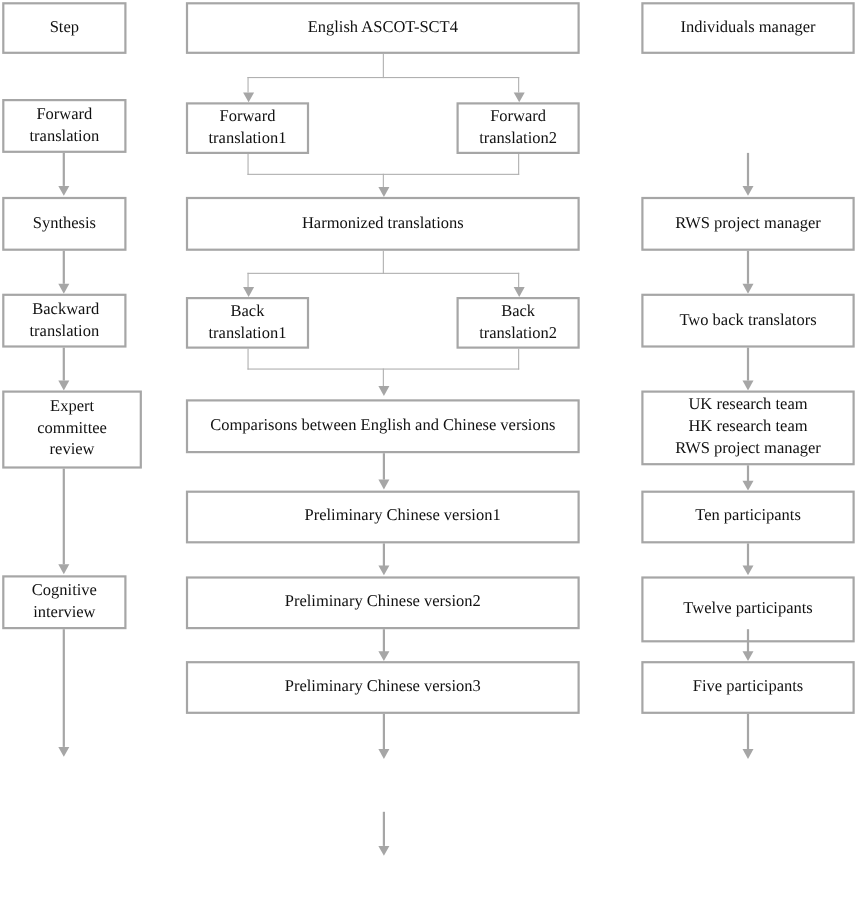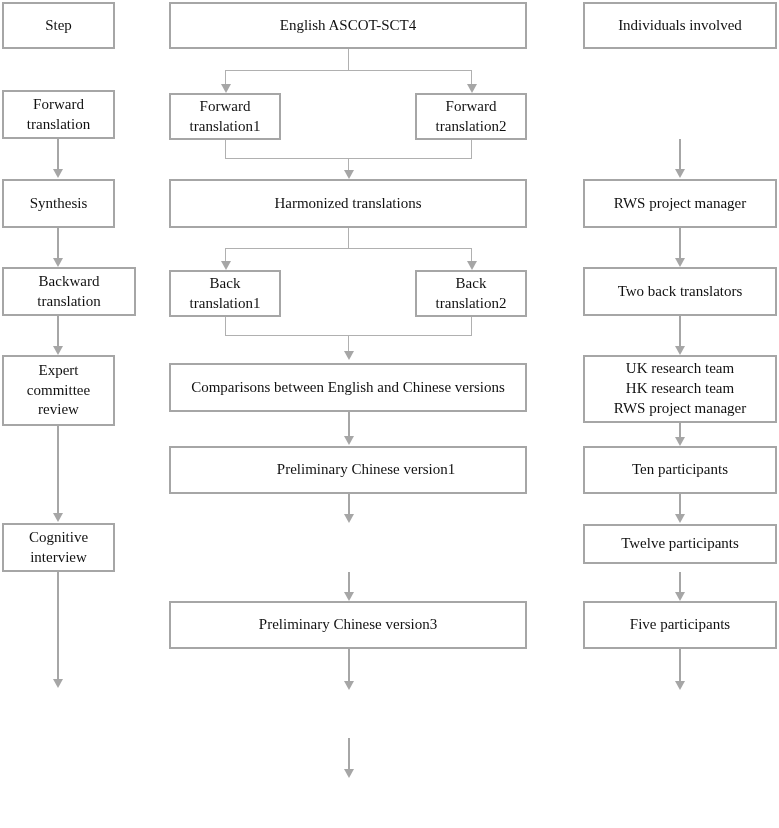--- a/index.html
+++ b/index.html
@@ -73,29 +73,29 @@
   <div class="edge v" style="left:57px; top:139px; height:30px;"></div>
   <div class="arrowhead" style="left:53px; top:169px;"></div>
 
   <div class="node" style="left:2px; top:179px; width:113px; height:49px;">
     <span class="lbl">Synthesis</span>
   </div>
 
   <div class="edge v" style="left:57px; top:228px; height:30px;"></div>
   <div class="arrowhead" style="left:53px; top:258px;"></div>
 
-  <div class="node" style="left:2px; top:267px; width:134px; height:49px;">
+  <div class="node" style="left:2px; top:267px; width:113px; height:49px;text-align:right;">
     <span class="lbl">Backward
 translation</span>
   </div>
 
   <div class="edge v" style="left:57px; top:316px; height:30px;"></div>
   <div class="arrowhead" style="left:53px; top:346px;"></div>
 
-  <div class="node" style="left:2px; top:355px; width:113px; height:71px;">
+  <div class="node" style="left:2px; top:355px; width:127px; height:71px;">
     <span class="lbl">Expert
 committee
 review</span>
   </div>
 
   <div class="edge v" style="left:57px; top:426px; height:87px;"></div>
   <div class="arrowhead" style="left:53px; top:513px;"></div>
 
   <div class="node" style="left:2px; top:523px; width:113px; height:49px;">
     <span class="lbl">Cognitive
@@ -165,38 +165,41 @@
   <div class="edge v" style="left:348px; top:412px; height:24px;"></div>
   <div class="arrowhead" style="left:344px; top:436px;"></div>
 
   <div class="node" style="left:169px; top:446px; width:358px; height:48px;padding-left:40px;">
     <span class="lbl">Preliminary Chinese version1</span>
   </div>
 
   <div class="edge v" style="left:348px; top:494px; height:21px;"></div>
   <div class="arrowhead" style="left:344px; top:514px;"></div>
 
+  <div class="node" style="left:169px; top:524px; width:358px; height:48px;">
+    <span class="lbl">Preliminary Chinese version2</span>
+  </div>
 
   <div class="edge v" style="left:348px; top:572px; height:21px;"></div>
   <div class="arrowhead" style="left:344px; top:592px;"></div>
 
   <div class="node" style="left:169px; top:601px; width:358px; height:48px;">
     <span class="lbl">Preliminary Chinese version3</span>
   </div>
 
   <div class="edge v" style="left:348px; top:649px; height:32px;"></div>
   <div class="arrowhead" style="left:344px; top:681px;"></div>
 
 
   <div class="edge v" style="left:348px; top:738px; height:31px;"></div>
   <div class="arrowhead" style="left:344px; top:769px;"></div>
 
 
   <div class="node" style="left:583px; top:2px; width:194px; height:47px;">
-    <span class="lbl">Individuals involved</span>
+    <span class="lbl">Individuals manager</span>
   </div>
 
 
   <div class="edge v" style="left:679px; top:139px; height:30px;"></div>
   <div class="arrowhead" style="left:675px; top:169px;"></div>
 
   <div class="node" style="left:583px; top:179px; width:194px; height:49px;">
     <span class="lbl">RWS project manager</span>
   </div>
 
@@ -219,21 +222,21 @@
   <div class="edge v" style="left:679px; top:423px; height:15px;"></div>
   <div class="arrowhead" style="left:675px; top:437px;"></div>
 
   <div class="node" style="left:583px; top:446px; width:194px; height:48px;">
     <span class="lbl">Ten participants</span>
   </div>
 
   <div class="edge v" style="left:679px; top:494px; height:21px;"></div>
   <div class="arrowhead" style="left:675px; top:514px;"></div>
 
-  <div class="node" style="left:583px; top:524px; width:194px; height:40px;">
+  <div class="node" style="left:583px; top:524px; width:194px; height:60px;">
     <span class="lbl">Twelve participants</span>
   </div>
 
   <div class="edge v" style="left:679px; top:572px; height:21px;"></div>
   <div class="arrowhead" style="left:675px; top:592px;"></div>
 
   <div class="node" style="left:583px; top:601px; width:194px; height:48px;">
     <span class="lbl">Five participants</span>
   </div>
 

